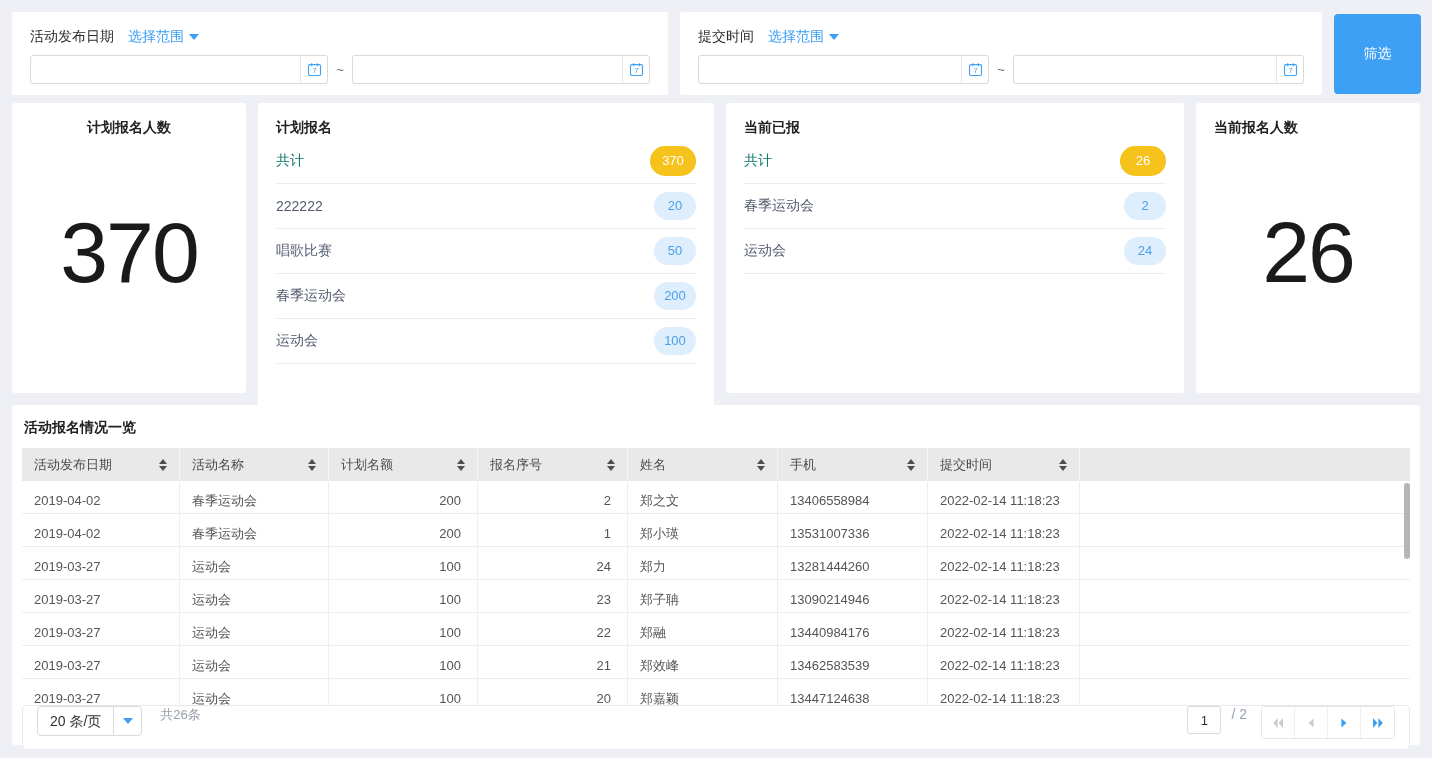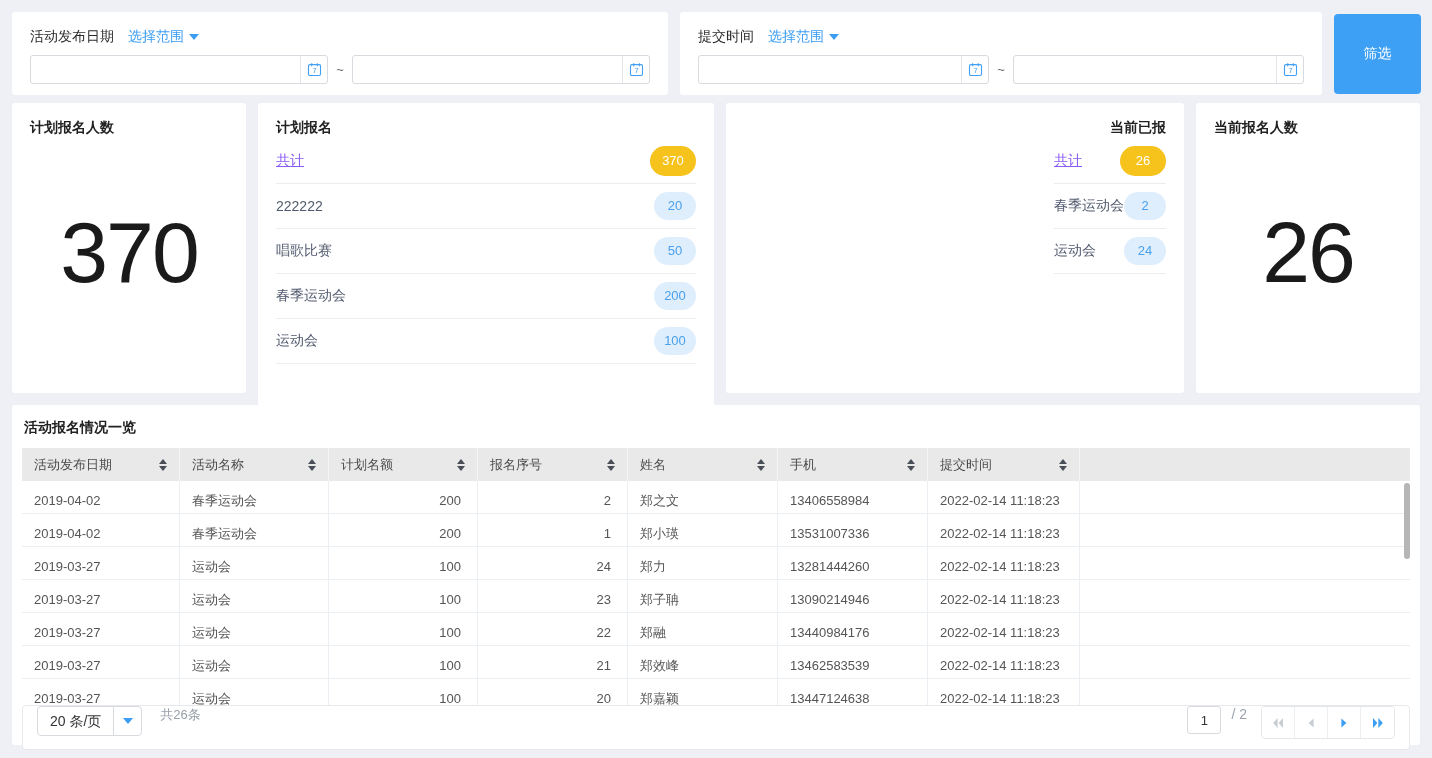--- a/index.html
+++ b/index.html
@@ -25,31 +25,31 @@
   .di-field { border: none; outline: none; flex: 1; min-width: 0; font-size: 13px; padding: 0 8px; background: transparent; }
   .di-icon { width: 27px; border-left: 1px solid #e3e6ea; display: flex; align-items: center; justify-content: center; cursor: pointer; }
   .tilde { padding: 0 8px; color: #666; font-size: 13px; }
   #filter-button {
     position: absolute; left: 1334px; top: 14px; width: 87px; height: 80px;
     background: #3da0f5; color: #fff; font-size: 14px; border: none; border-radius: 4px;
     cursor: pointer; font-family: inherit;
   }
 
   
-  #card-planned-total   { left: 12px;   top: 103px; width: 234px; height: 290px; }
+  #card-planned-total   { left: 12px;   top: 103px; width: 234px; height: 290px; align-items: center; }
   #card-planned-list    { left: 258px;  top: 103px; width: 456px; height: 376px; }
-  #card-current-list    { left: 726px;  top: 103px; width: 458px; height: 290px; align-items: flex-end; }
+  #card-current-list    { left: 726px;  top: 103px; width: 458px; height: 290px; }
   #card-current-total   { left: 1196px; top: 103px; width: 224px; height: 290px; justify-content: center; }
   .stat-card { padding: 16px 18px; display: flex; flex-direction: column; }
   .stat-title { font-size: 14px; font-weight: bold; color: #222; }
   .big-num { flex: 1; display: flex; align-items: center; justify-content: center; font-size: 86px; font-weight: 300; color: #1a1a1a; letter-spacing: -2px; padding-bottom: 10px; }
   .stat-list { margin-top: 2px; }
   .stat-row { height: 45px; display: flex; align-items: center; justify-content: space-between; border-bottom: 1px solid #ebedf0; }
   .stat-row-label { font-size: 14px; color: #515a6e; }
-  .stat-row.total .stat-row-label { color: #8b5cf6; text-decoration: underline; }
+  .stat-row.total .stat-row-label { color: #0f766e; }
   .badge { background: #dfeefc; color: #4aa0ea; font-size: 13px; min-width: 42px; height: 28px; line-height: 28px; border-radius: 15px; text-align: center; padding: 0 9px; }
   .stat-row.total .badge { background: #f6c21c; color: #fff; height: 30px; line-height: 30px; min-width: 46px; }
 
   
   #table-card { left: 12px; top: 405px; width: 1408px; height: 340px; }
   .table-title { font-size: 14px; font-weight: bold; color: #222; padding: 14px 18px 11px 12px; }
   .table-wrap { margin: 0 10px; position: relative; }
   .thead, .tr { display: grid; grid-template-columns: 158px 149px 149px 150px 150px 150px 152px minmax(0,1fr); }
   .thead { background: #e9e9e9; height: 33px; }
   .th { display: flex; align-items: center; justify-content: space-between; padding: 0 12px; font-size: 13px; color: #4a4a4a; border-right: 1px solid #f5f5f5; cursor: pointer; }

